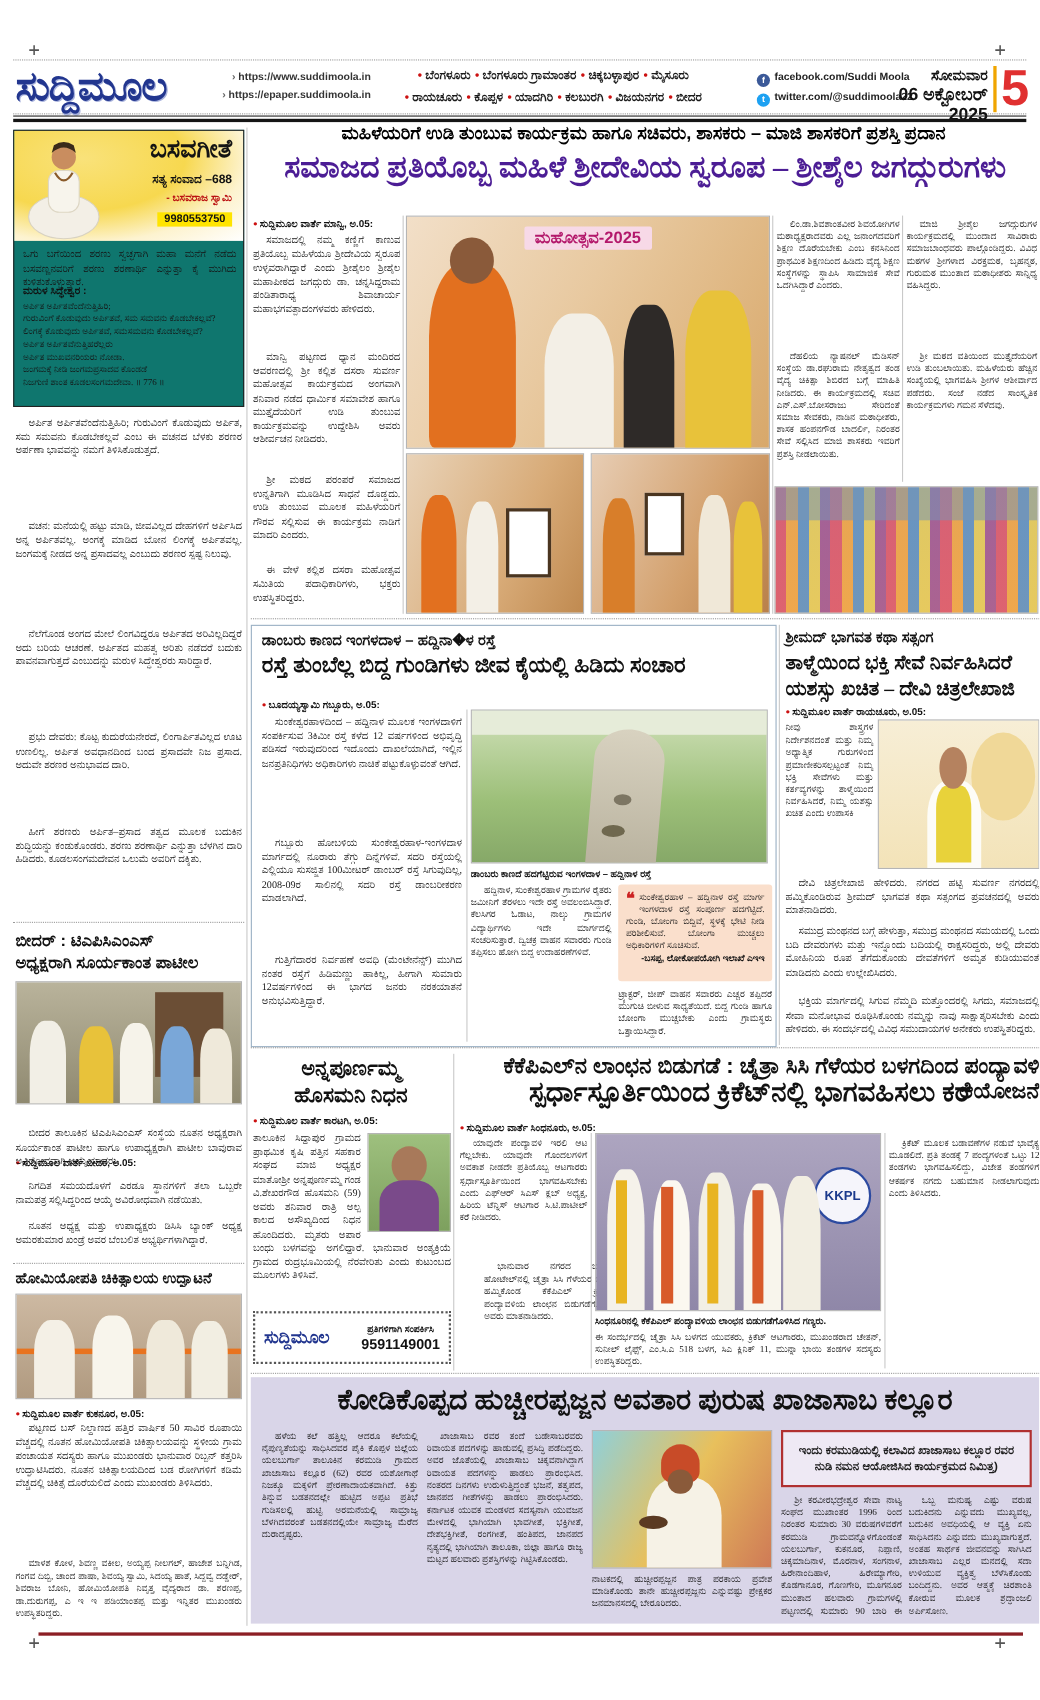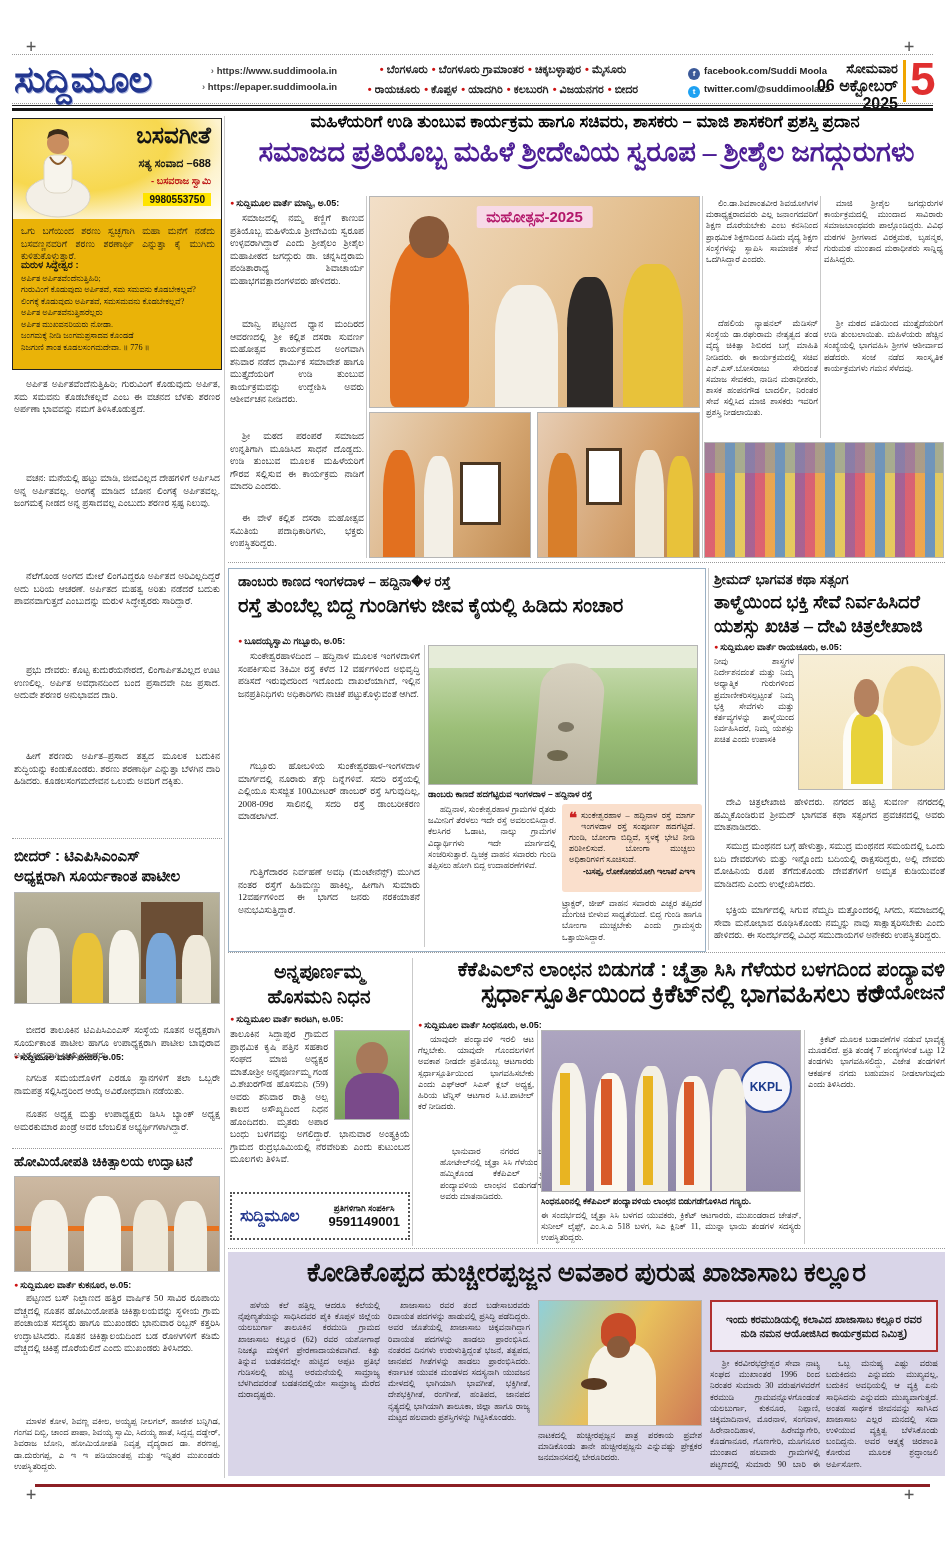--- a/index.html
+++ b/index.html
@@ -56,21 +56,21 @@
   .ph-f { float:right; position:relative; overflow:hidden; border:1px solid #b5b5b5; margin:2px 0 3px 6px; }
   .blob { position:absolute; }
   .banner-strip { position:absolute; left:50%; transform:translateX(-50%); top:9px;
                   background:#f7d9e7; color:#b3186b; font-weight:800; font-size:15px;
                   padding:2px 10px; white-space:nowrap; border-radius:2px; }
   .kkpl-logo { position:absolute; right:8px; top:30px; width:52px; height:52px; border-radius:50%;
                background:#f5f5fb; color:#1b3a8c; font-weight:800; font-size:12px;
                display:flex; align-items:center; justify-content:center; border:2px solid #2c4aa0; }
 
   
-  .basava-box { position:absolute; border:1.5px solid #222; background:#eab308; }
+  .basava-box { position:absolute; border:1.5px solid #222; background:#0f766e; }
   .basava-top { position:absolute; left:0; top:0; right:0; height:100px;
                 background:radial-gradient(ellipse at 30% 25%, #f9e27a 0%, #f7d84f 45%, #fdf3cf 72%, #ffffff 100%); }
   .basava-title { position:absolute; right:10px; top:4px; font-size:23px; font-weight:800; color:#141414; font-family:"Liberation Serif", serif;}
   .basava-series { position:absolute; right:10px; top:38px; font-size:11px; font-weight:800; }
   .basava-author { position:absolute; right:10px; top:56px; font-size:9.5px; font-weight:700; color:#bb1111; }
   .basava-phone { position:absolute; right:10px; top:74px; font-size:10px; font-weight:800;
                   background:#ffe400; padding:1px 6px; }
   .verse { font-size:8.2px; line-height:1.4; white-space:pre-line; color:#151515; font-family:"Liberation Serif", serif;}
   .verse-head { font-size:9.5px; font-weight:800; }
 

